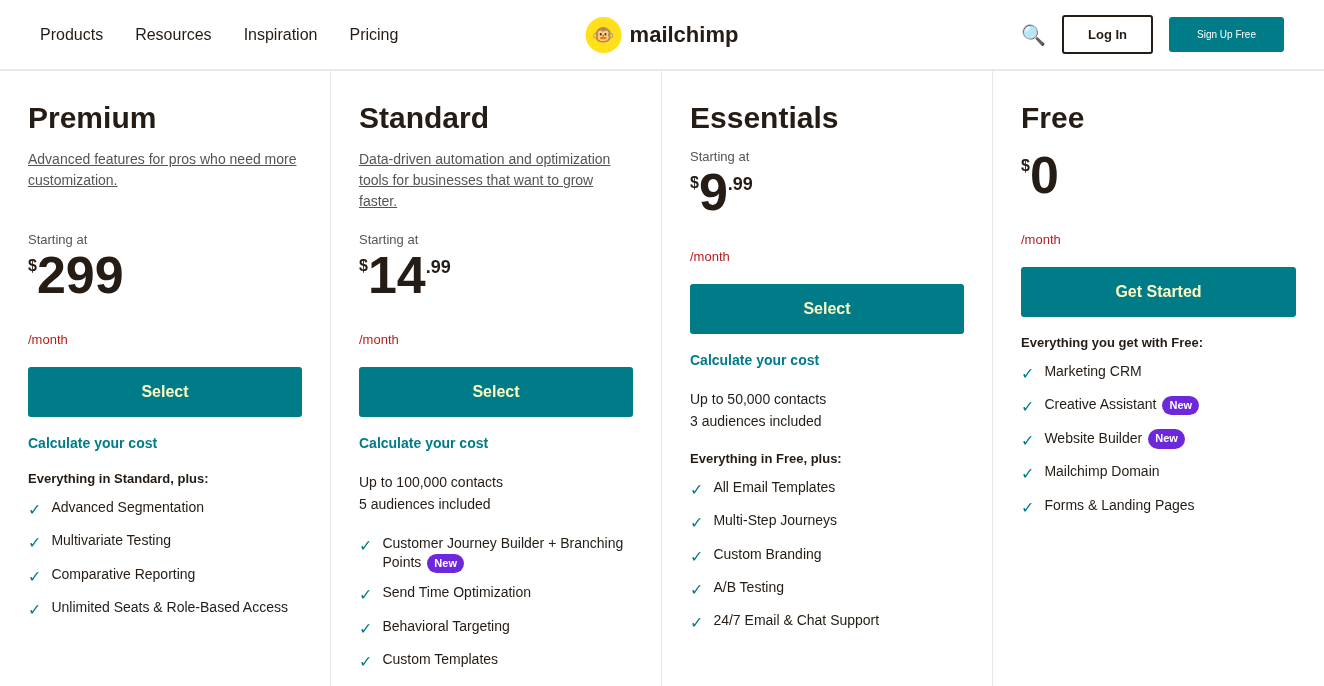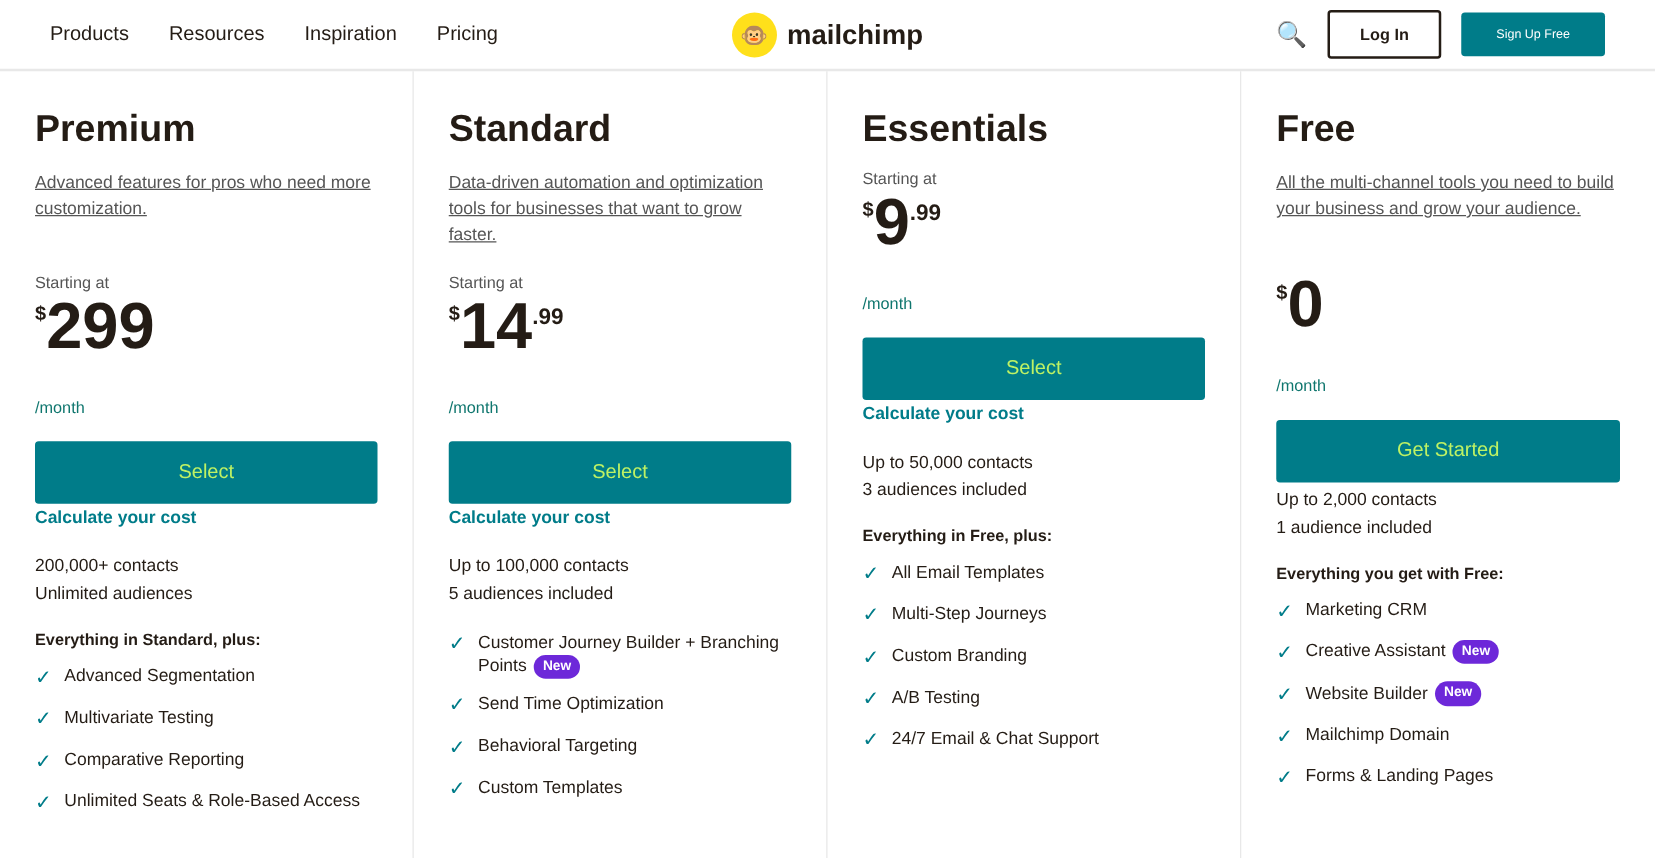--- a/index.html
+++ b/index.html
@@ -4,21 +4,21 @@
   <style>
     * { box-sizing: border-box; margin: 0; padding: 0; }
     body { font-family: -apple-system, BlinkMacSystemFont, 'Helvetica Neue', Arial, sans-serif; background: #fff; color: #241c15; }
 
     
     .nav {
       display: flex;
       align-items: center;
       justify-content: space-between;
       padding: 0 40px;
-      height: 56px;
+      height: 70px;
       border-bottom: 1px solid #e8e8e8;
       position: relative;
     }
     .nav-left { display: flex; gap: 32px; align-items: center; }
     .nav-item { font-size: 16px; font-weight: 500; cursor: pointer; color: #241c15; }
     .nav-center { position: absolute; left: 50%; transform: translateX(-50%); display: flex; align-items: center; gap: 8px; }
     .nav-logo-text { font-size: 22px; font-weight: 700; color: #241c15; }
     .nav-right { display: flex; align-items: center; gap: 16px; }
     .btn-login {
       border: 2px solid #241c15;
@@ -90,36 +90,36 @@
       line-height: 1;
       color: #241c15;
     }
     .price-cents {
       font-size: 18px;
       font-weight: 700;
       margin-top: 8px;
     }
     .price-period {
       font-size: 13px;
-      color: #0f766e;
+      color: #b91c1c;
       margin-bottom: 20px;
       margin-top: 31px;
     }
 
     .btn-select {
       width: 100%;
       background: #007c89;
-      color: #bef264;
+      color: #fef9c3;
       border: none;
       padding: 16px;
       font-size: 16px;
-      font-weight: 400;
+      font-weight: 700;
       cursor: pointer;
       border-radius: 3px;
-      margin-bottom: 2px;
+      margin-bottom: 18px;
     }
 
     .calc-link {
       color: #007c89;
       font-size: 14px;
       font-weight: 600;
       cursor: pointer;
       text-decoration: none;
       display: block;
       margin-bottom: 20px;
@@ -199,21 +199,21 @@
     <span class="search-icon-wrap">🔍</span>
     <button class="btn-login">Log In</button>
     <button class="btn-signup">Sign Up Free</button>
   </div>
 </nav>
 
 <div class="pricing-grid" id="pricing-grid">
 <div class="plan-col"><div class="plan-name">Premium</div><div class="plan-desc">Advanced features for pros who need more customization.</div><div class="price-label">Starting at</div><div class="price-row">
         <span class="price-dollar-sign">$</span>
         <span class="price-main">299</span>
-      </div><div class="price-period">/month</div><button class="btn-select">Select</button><a class="calc-link">Calculate your cost</a><div class="contacts-info">200,000+ contacts<br>Unlimited audiences</div><div class="section-header">Everything in Standard, plus:</div><ul class="feature-list">
+      </div><div class="price-period">/month</div><button class="btn-select">Select</button><a class="calc-link">Calculate your cost</a><div class="section-header">Everything in Standard, plus:</div><ul class="feature-list">
         <li class="feature-item">
           <span class="check-icon">✓</span>
           <span>Advanced Segmentation</span>
         </li>
         <li class="feature-item">
           <span class="check-icon">✓</span>
           <span>Multivariate Testing</span>
         </li>
         <li class="feature-item">
           <span class="check-icon">✓</span>
@@ -265,24 +265,24 @@
         </li>
         <li class="feature-item">
           <span class="check-icon">✓</span>
           <span>A/B Testing</span>
         </li>
         <li class="feature-item">
           <span class="check-icon">✓</span>
           <span>24/7 Email &amp; Chat Support</span>
         </li>
       </ul></div>
-    <div class="plan-col"><div class="plan-name">Free</div><div class="plan-desc">All the multi-channel tools you need to build your business and grow your audience.</div><div class="price-row">
+    <div class="plan-col"><div class="plan-name">Free</div><div class="price-row">
         <span class="price-dollar-sign">$</span>
         <span class="price-main">0</span>
-      </div><div class="price-period">/month</div><button class="btn-select">Get Started</button><div class="contacts-info">Up to 2,000 contacts<br>1 audience included</div><div class="section-header">Everything you get with Free:</div><ul class="feature-list">
+      </div><div class="price-period">/month</div><button class="btn-select">Get Started</button><div class="section-header">Everything you get with Free:</div><ul class="feature-list">
         <li class="feature-item">
           <span class="check-icon">✓</span>
           <span>Marketing CRM</span>
         </li>
         <li class="feature-item">
           <span class="check-icon">✓</span>
           <span>Creative Assistant<span class="badge-new">New</span></span>
         </li>
         <li class="feature-item">
           <span class="check-icon">✓</span>

